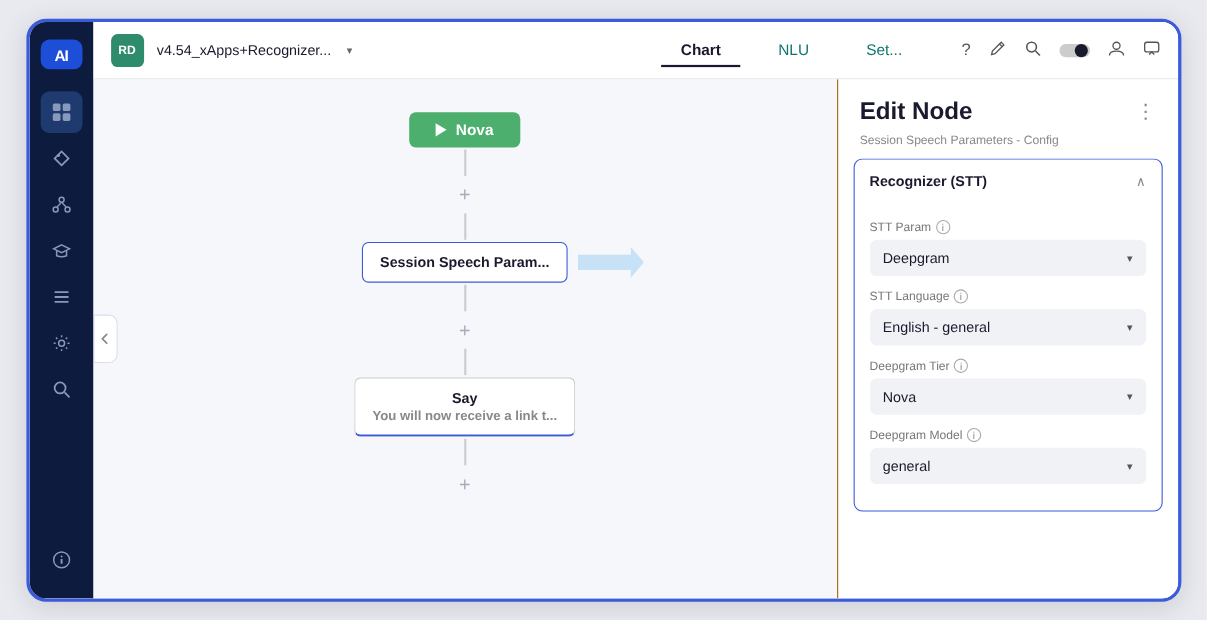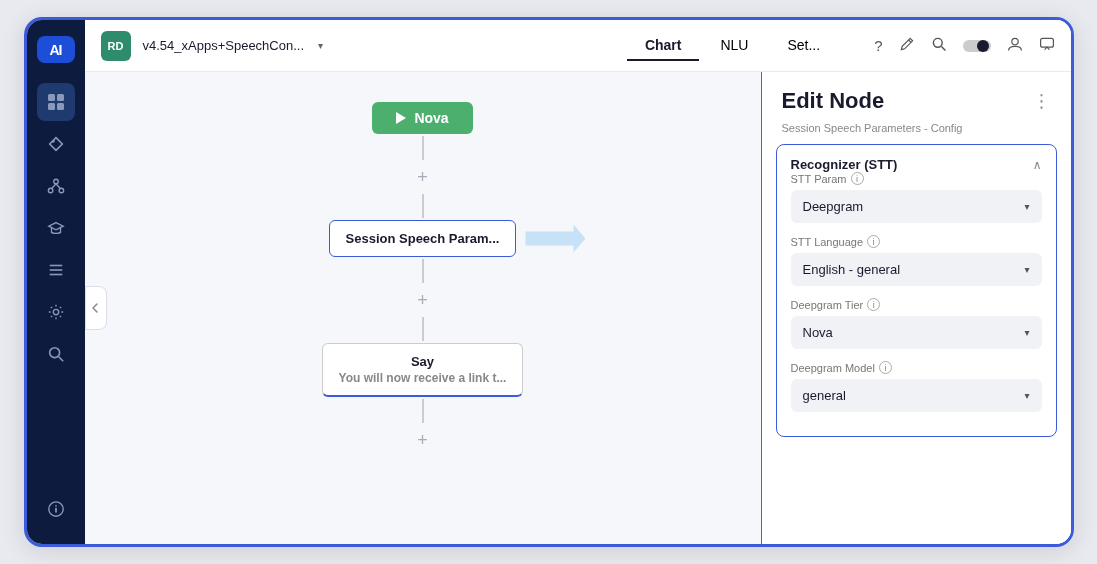--- a/index.html
+++ b/index.html
@@ -109,27 +109,27 @@
     .dropdown-arrow {
       color: #666;
       font-size: 10px;
       margin-left: 2px;
     }
 
     .header-tabs {
       margin-left: auto;
       display: flex;
       align-items: center;
-      gap: 3px;
+      gap: 16px;
     }
 
     .header-tab {
       padding: 6px 18px;
       font-size: 14px;
-      color: #000000;
+      color: #0f766e;
       cursor: pointer;
       border-bottom: 2px solid transparent;
       font-weight: 400;
     }
     .header-tab.active {
       color: #1a1a2e;
       border-bottom: 2px solid #1a1a2e;
       font-weight: 600;
     }
 
@@ -314,21 +314,21 @@
       border: 1.5px solid #3b5bdb;
       border-radius: 8px;
       padding: 12px 14px;
       margin-bottom: 10px;
     }
 
     .section-header {
       display: flex;
       align-items: flex-end;
       justify-content: space-between;
-      margin-bottom: 0;
+      margin-bottom: 28px;
     }
 
     .section-title {
       font-size: 13px;
       font-weight: 600;
       color: #1a1a2e;
     }
 
     .section-chevron {
       color: #888;
@@ -443,21 +443,21 @@
         <line x1="10" y1="9" x2="10" y2="14" stroke="#8899bb" stroke-width="2"></line>
         <circle cx="10" cy="6.5" r="1" fill="#8899bb"></circle>
       </svg>
     </div>
   </div>
 
   <div class="main-area">
 
     <div class="header">
       <div class="project-badge">RD</div>
-      <span class="project-name">v4.54_xApps+SpeechCon...</span>
+      <span class="project-name">v4.54_xApps+Recognizer...</span>
       <span class="dropdown-arrow">▾</span>
 
       <div class="header-tabs">
         <div class="header-tab active">Chart</div>
         <div class="header-tab">NLU</div>
         <div class="header-tab">Set...</div>
       </div>
 
       <div class="header-actions">
         <span style="font-size:15px;color:#555;cursor:pointer;">?</span>

